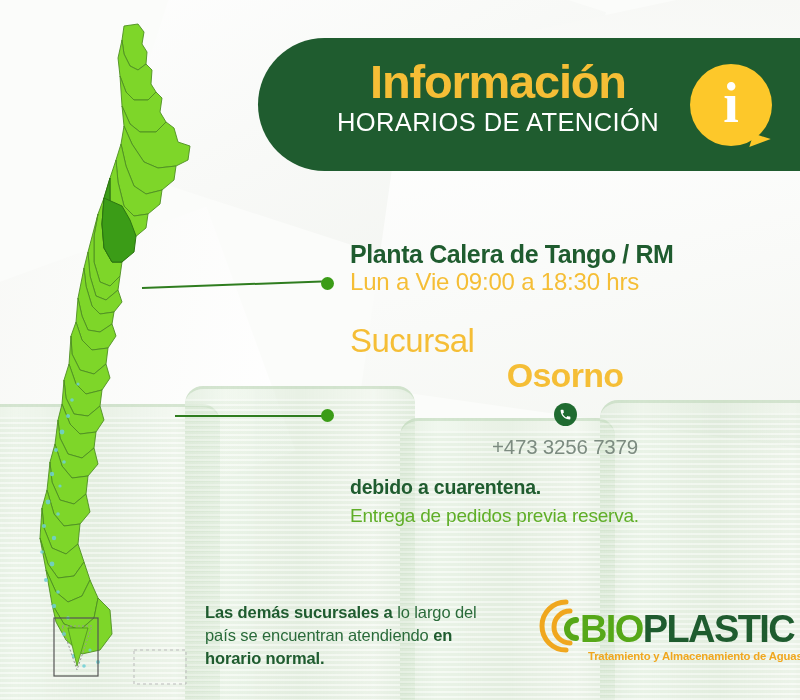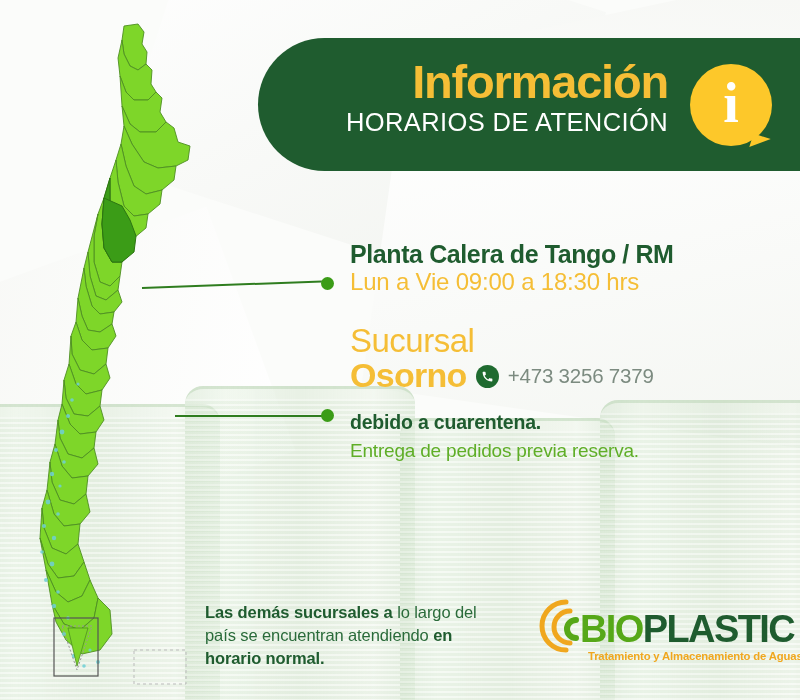--- a/index.html
+++ b/index.html
@@ -45,21 +45,21 @@
   .t3 { left:400px; top:418px; width:215px; height:285px; }
   .t4 { left:600px; top:400px; width:235px; height:305px; }
 
   
   #banner {
     position:absolute; left:258px; top:38px; width:542px; height:133px;
     background:#1f5c2f;
     border-radius:70px 0 0 70px;
     z-index:5;
   }
-  #banner-text { position:absolute; left:70px; top:20px; width:340px; text-align:right; }
+  #banner-text { position:absolute; left:70px; top:20px; width:340px; text-align:center; }
   #title-main {
     font-size:47px; font-weight:bold; color:#f5be36;
     letter-spacing:-1.2px; line-height:1.02; white-space:nowrap;
   }
   #title-sub {
     font-size:25.5px; font-weight:500; color:#ffffff;
     letter-spacing:.4px; line-height:1.15; margin-top:2px; white-space:nowrap;
   }
   
   #info-bubble { position:absolute; right:28px; top:26px; width:82px; height:82px; }
@@ -94,21 +94,21 @@
   .blk-planta .l1 { font-size:25px; font-weight:bold; color:#1f5c2f;
                     letter-spacing:-.4px; line-height:1.12; white-space:nowrap; }
   .blk-planta .l2 { font-size:24px; font-weight:500; color:#f5be36;
                     letter-spacing:-.2px; line-height:1.18; white-space:nowrap; }
   .blk-planta .l3 { font-size:23px; font-weight:bold; color:#5fae27;
                     letter-spacing:-.3px; line-height:1.2; white-space:nowrap; }
 
   .blk-osorno { margin-top:28px; }
   .blk-osorno .suc { font-size:33px; font-weight:400; color:#f5be36;
                      letter-spacing:-.5px; line-height:1.0; }
-  .osorno-row { display:flex; align-items:center; gap:9px; margin-top:1px; }
+  .osorno-row { display:flex; align-items:center; gap:9px; margin-top:1px;flex-direction:column; }
   .osorno-row .city { font-size:34px; font-weight:bold; color:#f5be36;
                       letter-spacing:-.7px; line-height:1.05; }
   .phone-ico { width:23px; height:23px; border-radius:50%; background:#1f6b30;
                display:flex; align-items:center; justify-content:center;
                color:#fff; font-size:14px; line-height:1; flex:none; }
   .osorno-row .num { font-size:20.5px; font-weight:400; color:#7c8b80;
                      letter-spacing:-.2px; }
 
   .blk-remote { margin-top:17px; }
   .blk-remote .r1 { font-size:19.5px; font-weight:bold; color:#1f5c2f;

